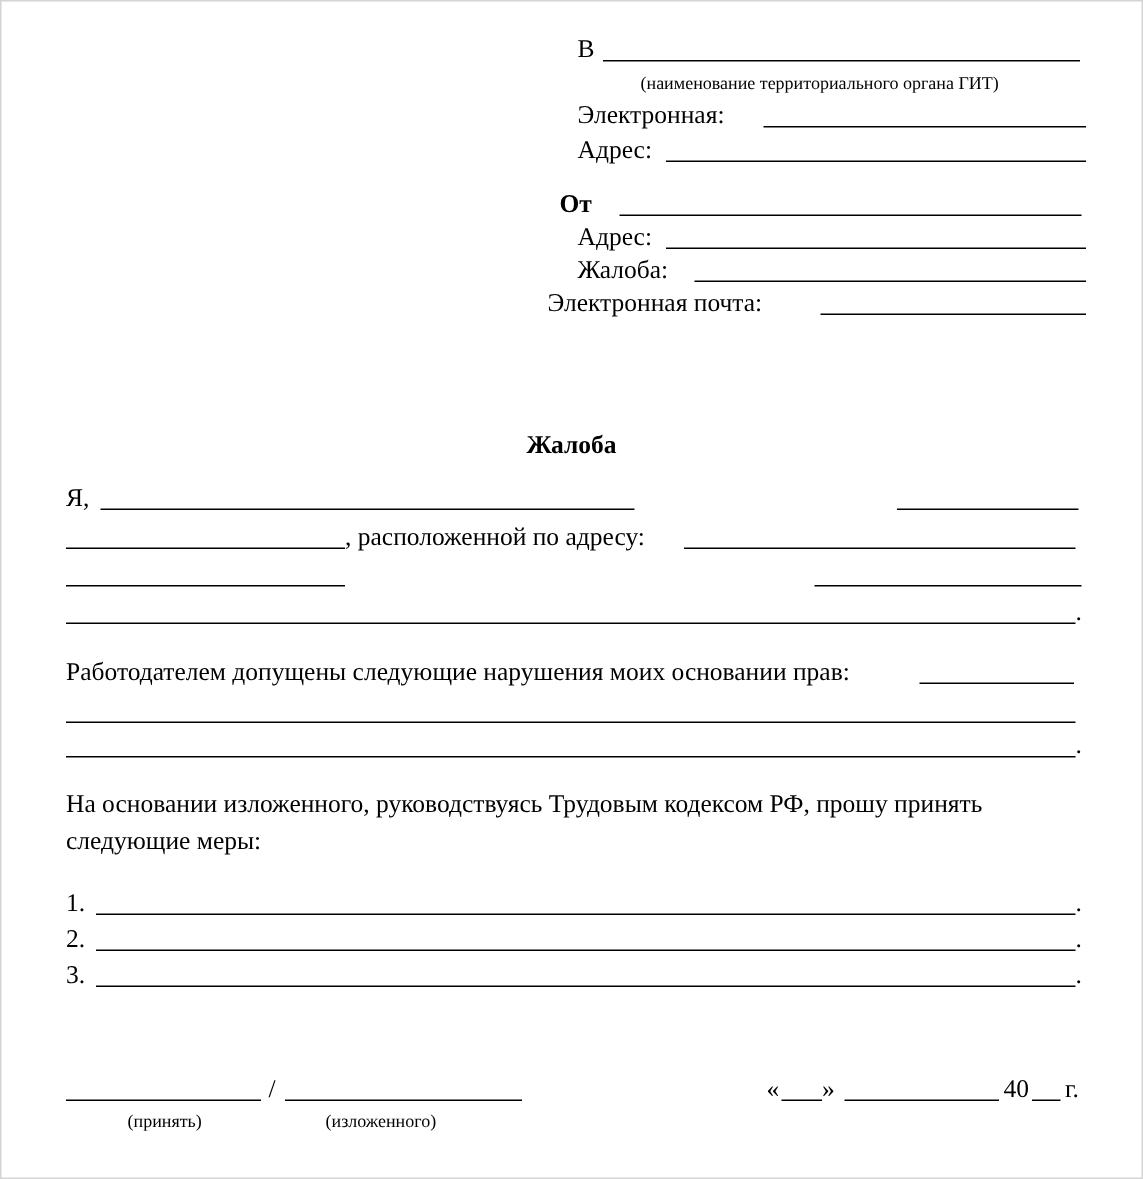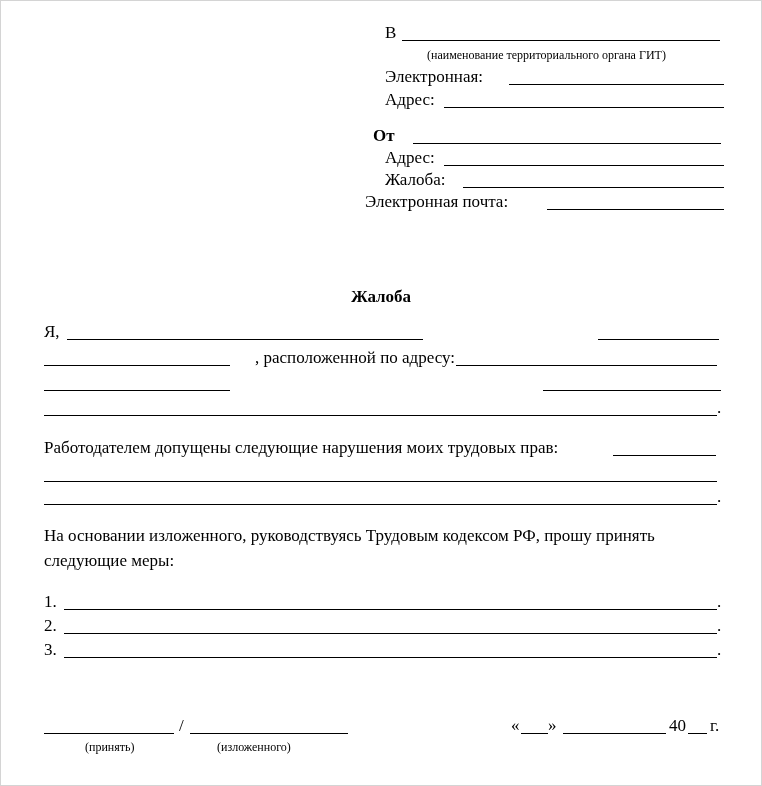--- a/index.html
+++ b/index.html
@@ -42,30 +42,30 @@
   <span class="abs" style="left:364px;top:191px;">Электронная почта:</span>
   <div class="line" style="left:546px;top:208px;width:177px;"></div>
 
   <span class="abs bold" style="left:350px;top:266px;margin-top:20px;">Жалоба</span>
 
   <span class="abs" style="left:43px;top:321px;">Я,</span>
   <div class="line" style="left:66px;top:338px;width:356px;"></div>
   <div class="line" style="left:597px;top:338px;width:121px;"></div>
 
   <div class="line" style="left:43px;top:364px;width:186px;"></div>
-  <span class="abs" style="left:229px;top:347px;margin-left:25px;">, расположенной по адресу:</span>
+  <span class="abs" style="left:229px;top:347px;">, расположенной по адресу:</span>
   <div class="line" style="left:455px;top:364px;width:261px;"></div>
 
   <div class="line" style="left:43px;top:389px;width:186px;"></div>
   <div class="line" style="left:542px;top:389px;width:178px;"></div>
 
   <div class="line" style="left:43px;top:414px;width:673px;"></div>
   <span class="abs" style="left:716px;top:397px;">.</span>
 
-  <span class="abs" style="left:43px;top:437px;">Работодателем допущены следующие нарушения моих трудовых прав:</span>
+  <span class="abs" style="left:43px;top:437px;">Работодателем допущены следующие нарушения моих основании прав:</span>
   <div class="line" style="left:612px;top:454px;width:103px;"></div>
   <div class="line" style="left:43px;top:480px;width:673px;"></div>
   <div class="line" style="left:43px;top:503px;width:673px;"></div>
   <span class="abs" style="left:716px;top:486px;">.</span>
 
   <span class="abs" style="left:43px;top:525px;">На основании изложенного, руководствуясь Трудовым кодексом РФ, прошу принять</span>
   <span class="abs" style="left:43px;top:550px;">следующие меры:</span>
 
   <span class="abs" style="left:43px;top:591px;">1.</span>
   <div class="line" style="left:63px;top:608px;width:653px;"></div>

